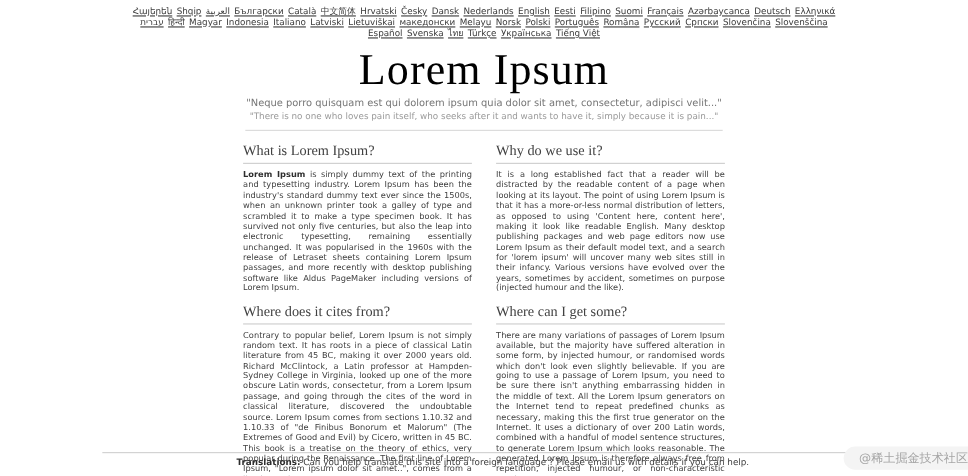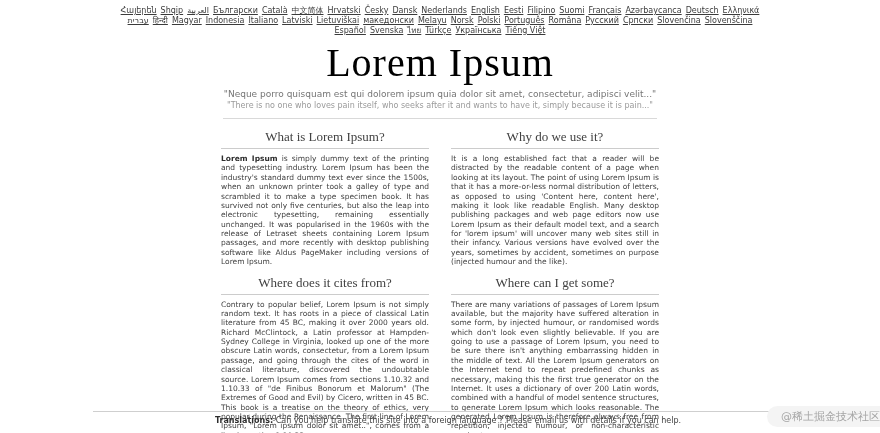--- a/index.html
+++ b/index.html
@@ -24,21 +24,21 @@
   }
   .quote-latin { text-align:center; font-size:9px; color:#757575; margin-top:5px; }
   .quote-english { text-align:center; font-size:8px; color:#9a9a9a; margin-top:2px; }
   hr.head-rule { border:none; border-top:1px solid #d9d9d9; width:434px; margin:8px auto 0; }
 
   
   .columns { width:438px; margin:2px auto 0; display:grid; grid-template-columns:1fr 1fr; column-gap:22px; }
   h2 {
     font-family:"Liberation Serif","DejaVu Serif",serif;
     font-weight:400; font-size:13px; color:#414141;
-    border-bottom:1px solid #cccccc; padding-bottom:3px; margin:8px 0 5px;text-align:center;
+    border-bottom:1px solid #cccccc; padding-bottom:3px; margin:8px 0 5px;
   }
   .col p { font-size:7.5px; line-height:1.25; text-align:justify; color:#414141; margin-bottom:6px; }
   .col p b { color:#2e2e2e; }
 
   
   .footer { position:absolute; left:16px; right:0; bottom:8px; text-align:center; }
   .footer hr { border:none; border-top:1px solid #cfcfcf; width:710px; margin:0 auto 4px; }
   .footer p { font-size:8px; color:#414141; }
   .footer b { color:#2e2e2e; }
 

